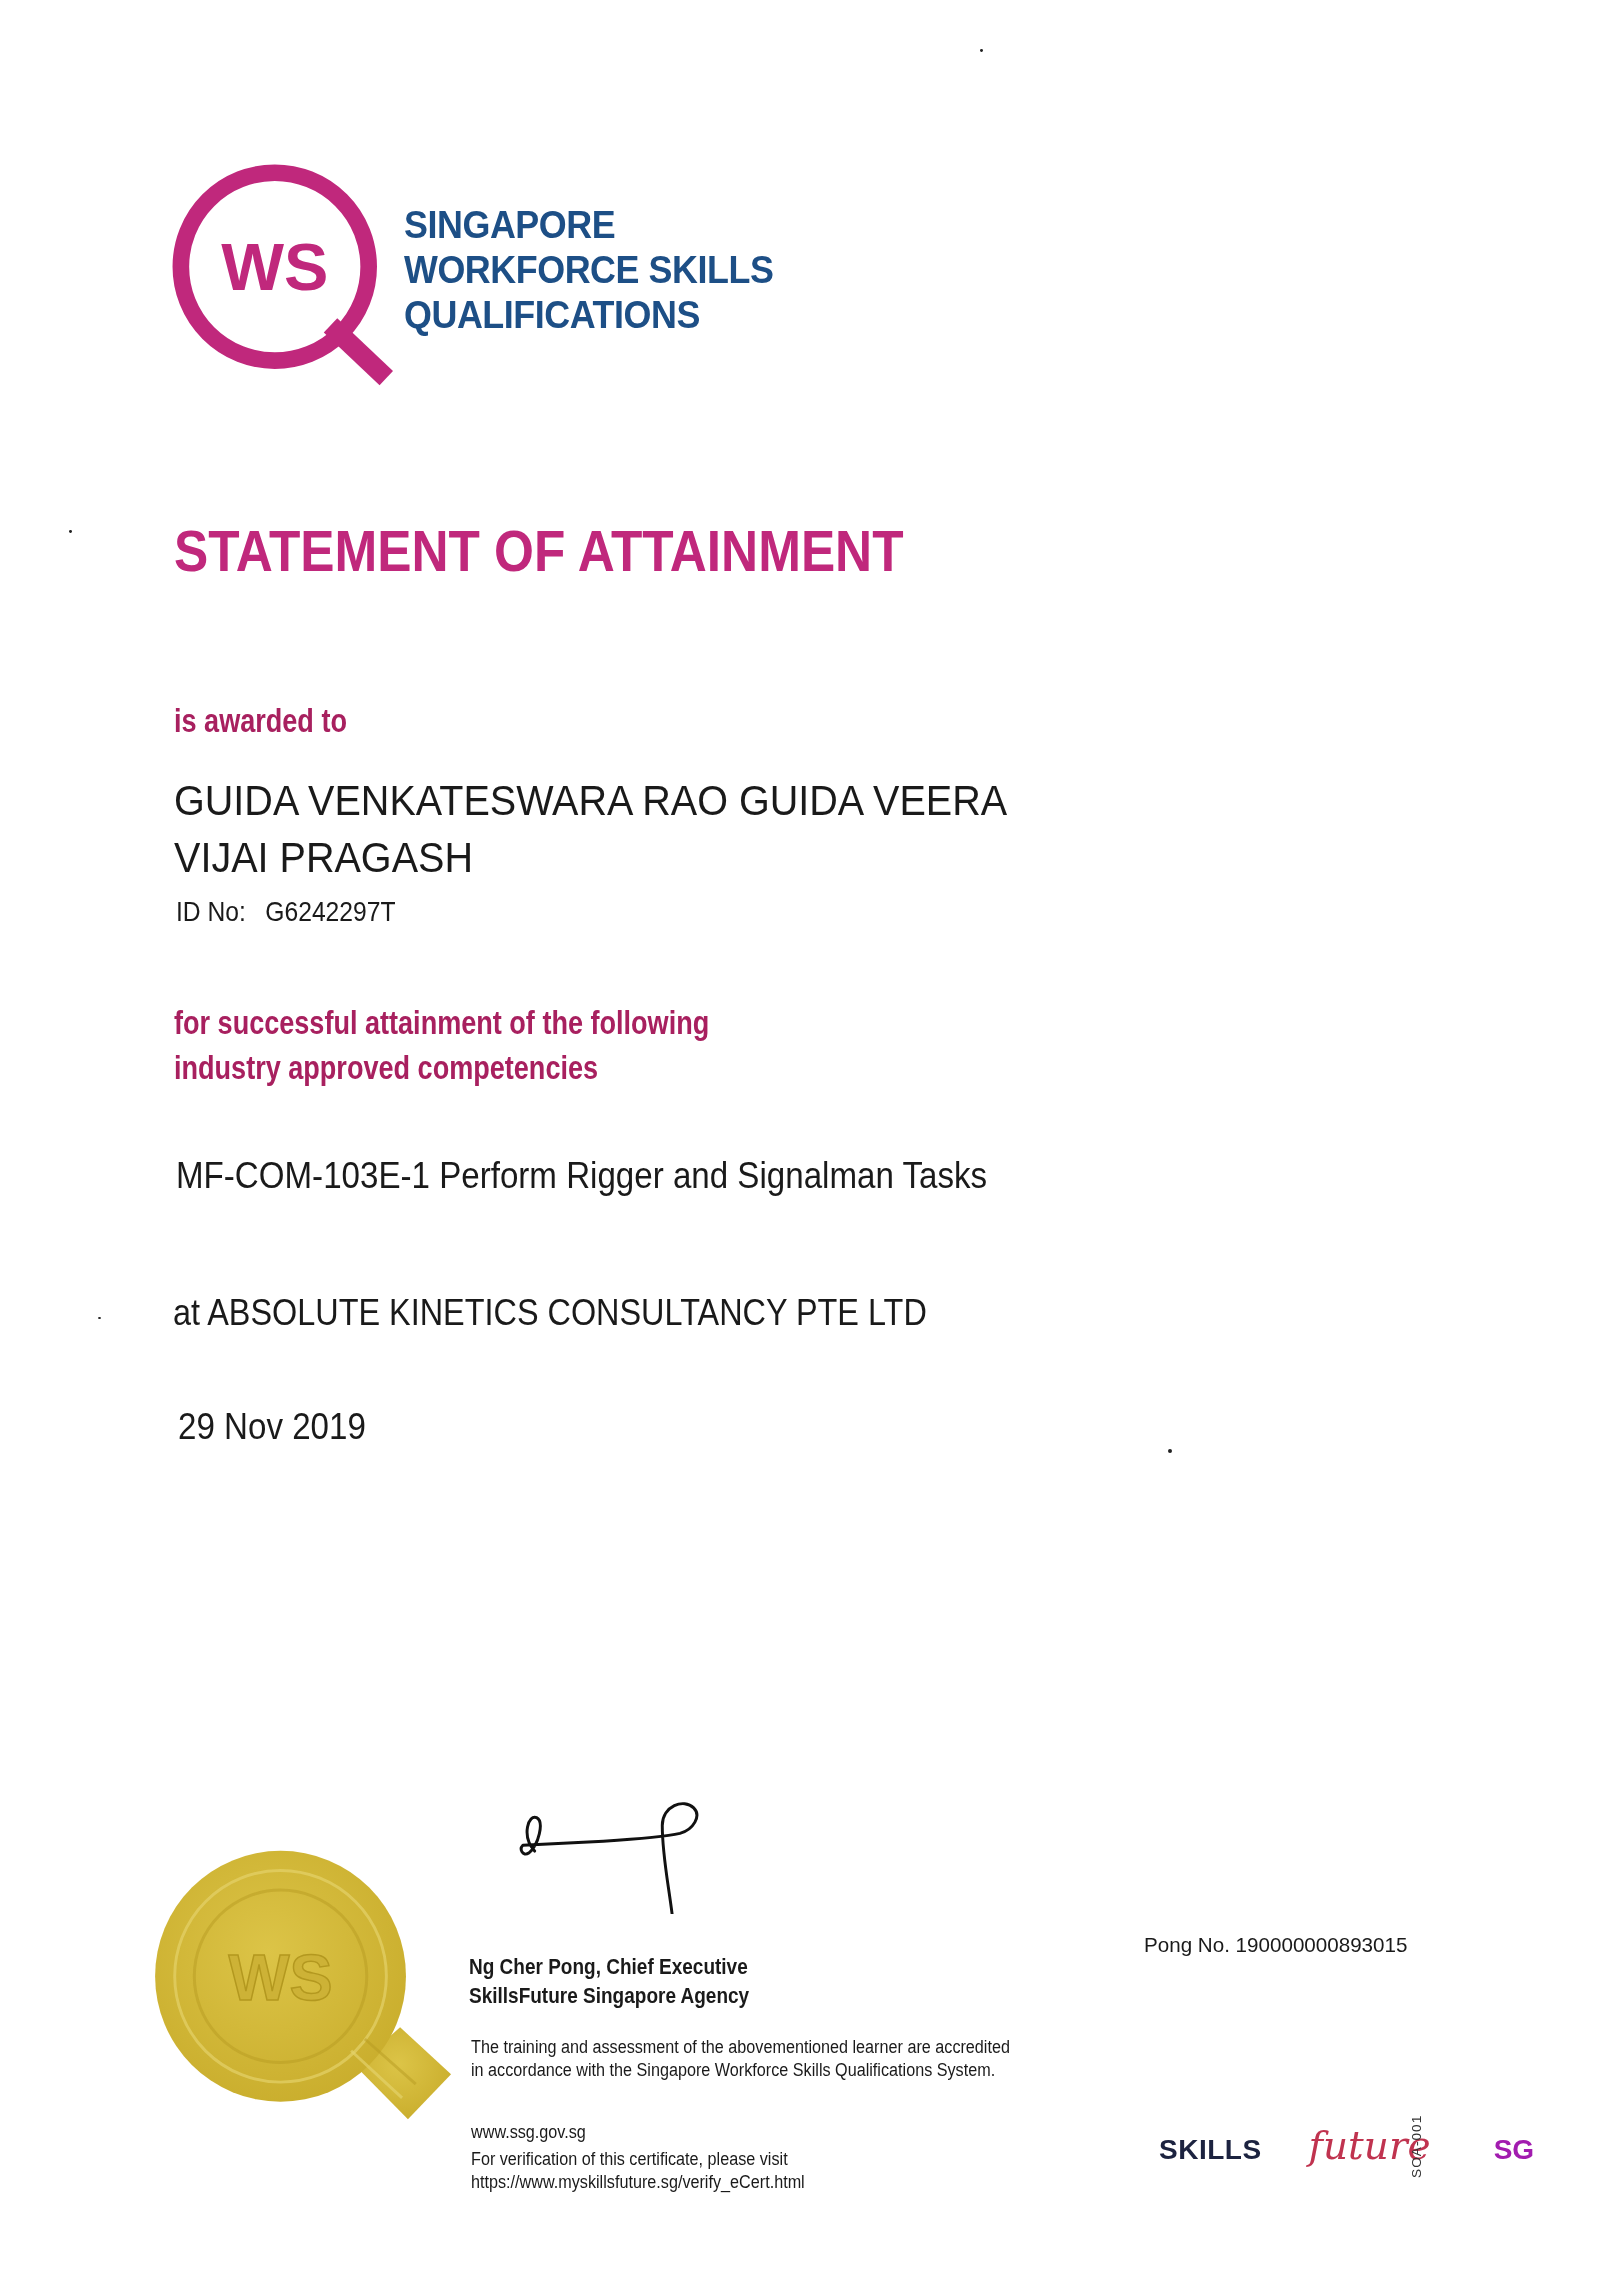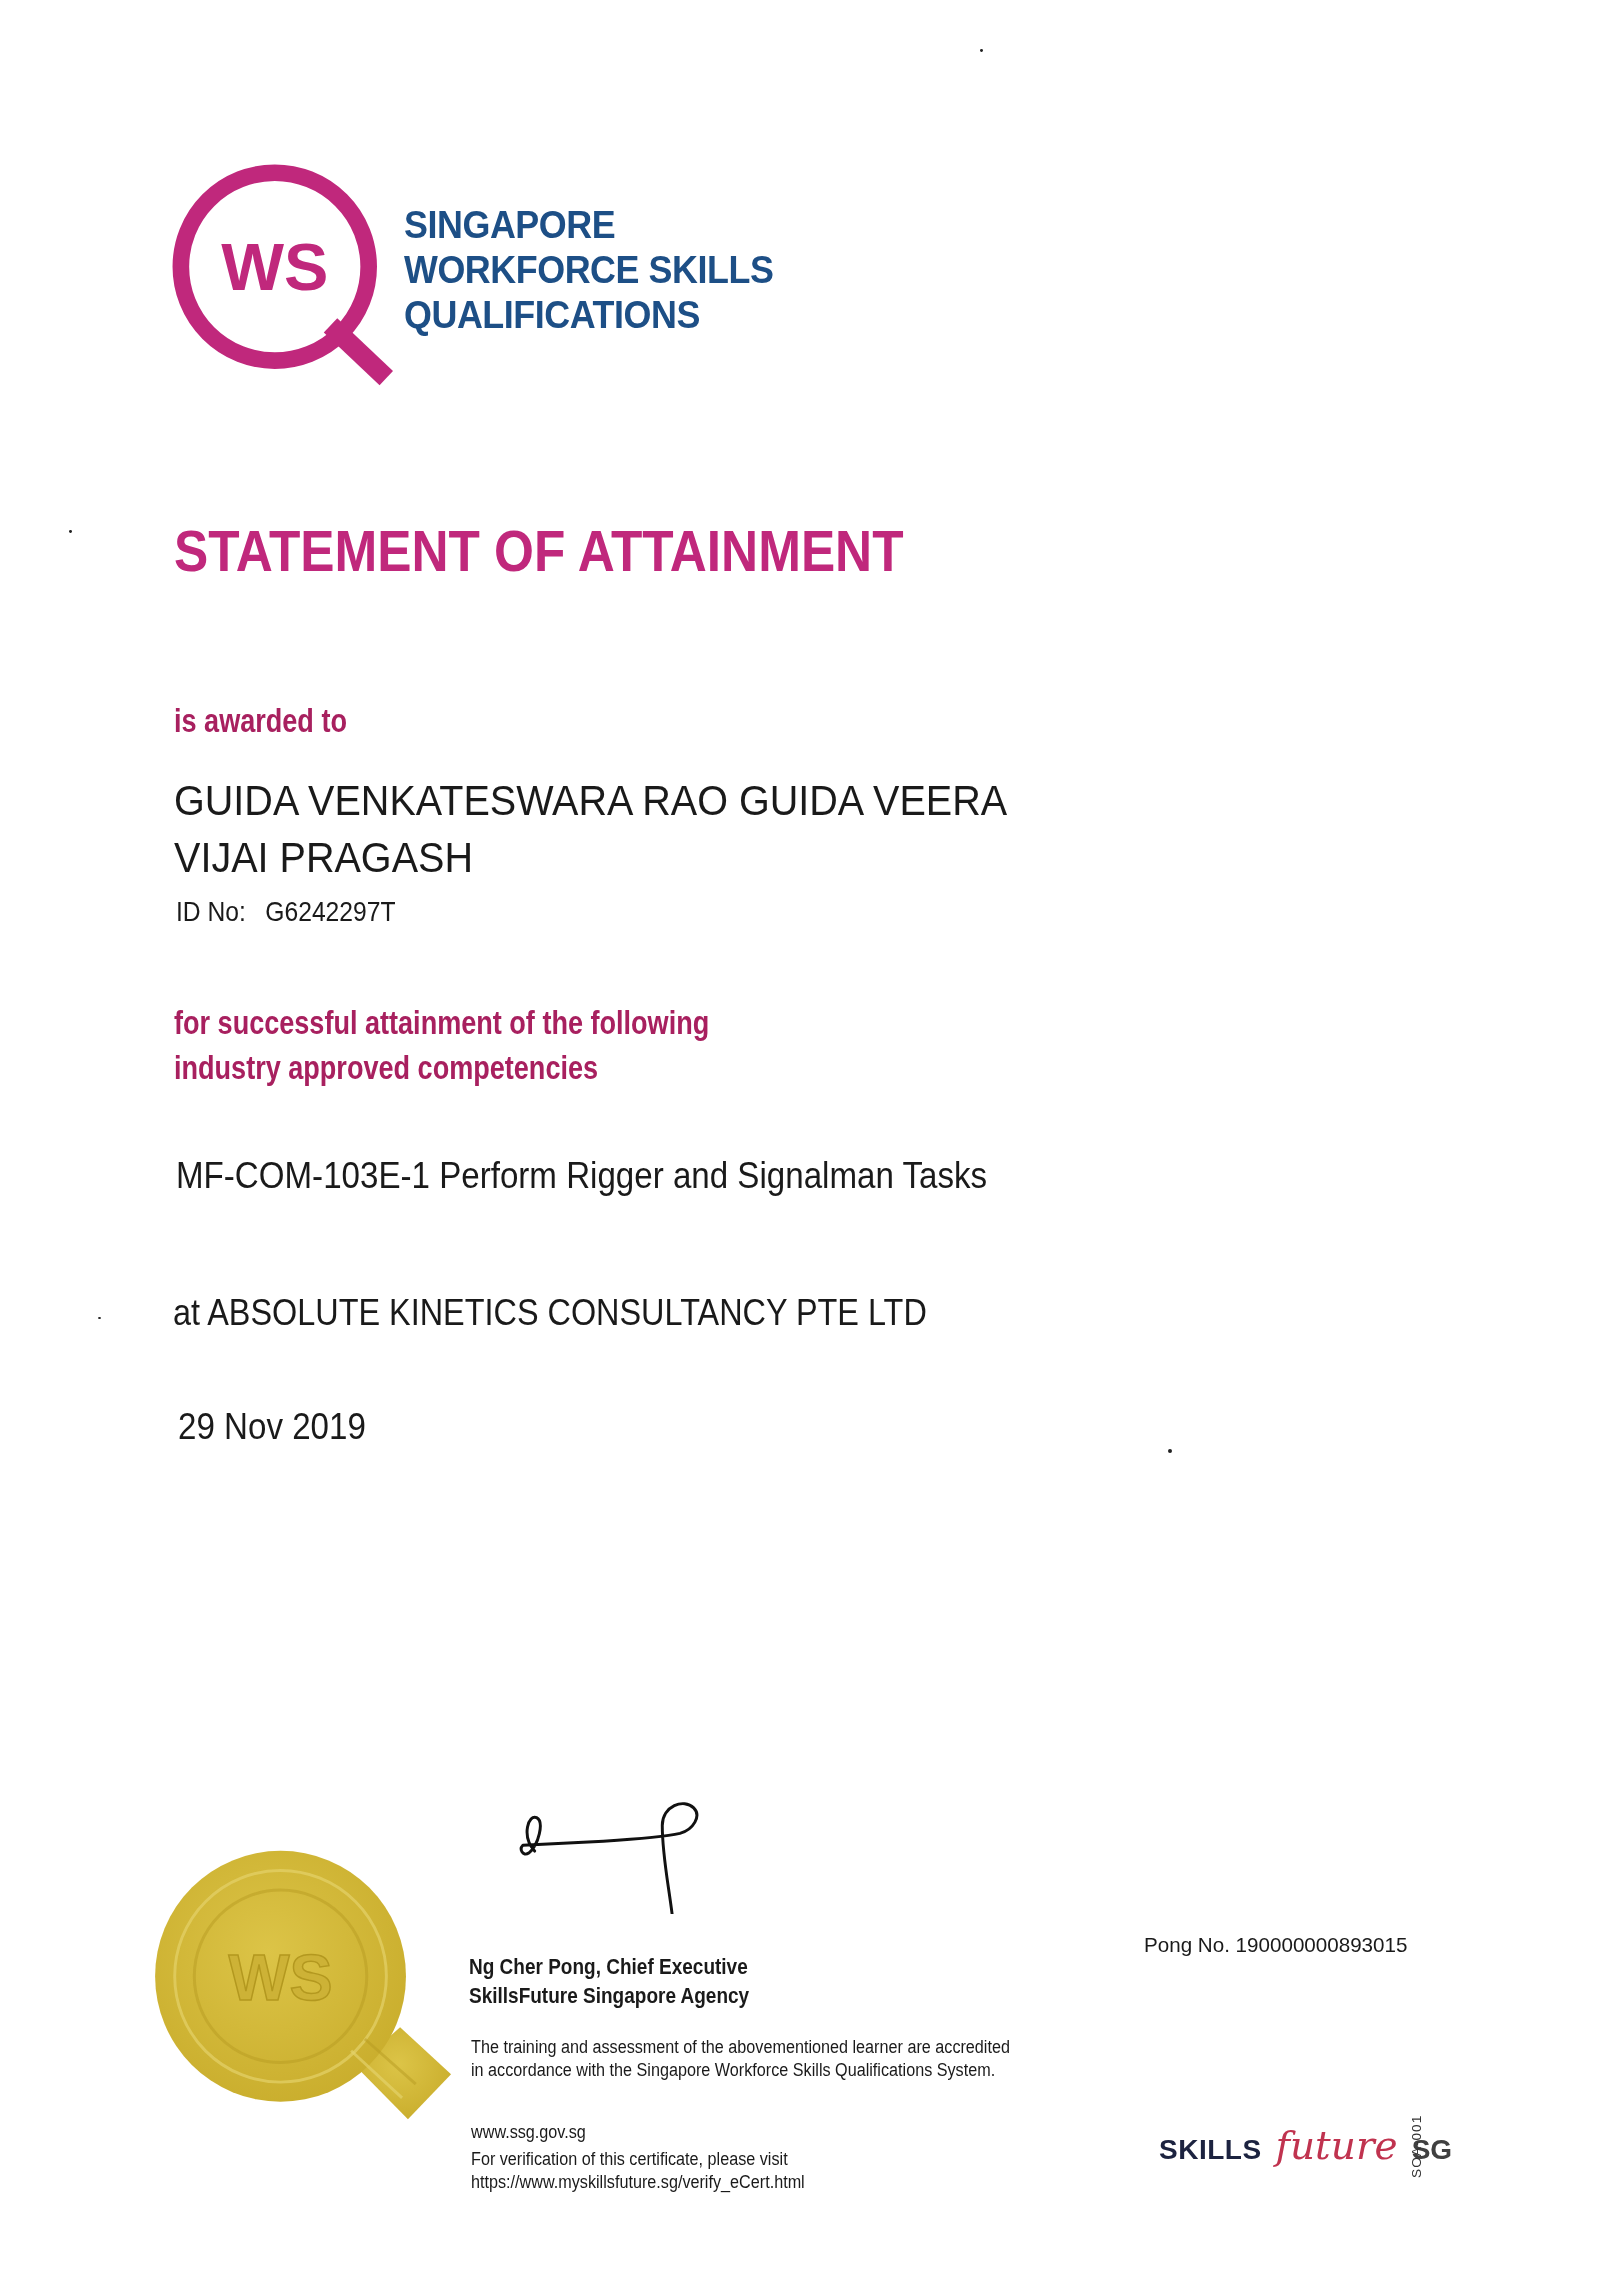--- a/index.html
+++ b/index.html
@@ -15,24 +15,24 @@
   .idno span.val{margin-left:21.6px;}
   .for{left:174px;top:1000px;}
   .competency{left:176px;top:1155px;font-size:36px;white-space:nowrap;transform:scaleX(0.92);transform-origin:left top;}
   .venue{left:173px;top:1292px;font-size:36px;white-space:nowrap;transform:scaleX(0.9);transform-origin:left top;}
   .date{left:178px;top:1406px;font-size:36px;white-space:nowrap;transform:scaleX(0.92);transform-origin:left top;}
   .signer{left:469px;top:1952px;font-weight:bold;font-size:21.6px;line-height:29px;white-space:nowrap;transform:scaleX(0.88);transform-origin:left top;}
   .accred{left:471px;top:2036px;font-size:17.6px;line-height:22.5px;white-space:nowrap;transform:scaleX(0.92);transform-origin:left top;}
   .web{left:471px;top:2121px;font-size:17.6px;line-height:22.5px;white-space:nowrap;transform:scaleX(0.92);transform-origin:left top;}
   .verify{left:471px;top:2148px;font-size:17.6px;line-height:22.5px;white-space:nowrap;transform:scaleX(0.92);transform-origin:left top;}
   .certno{left:1144px;top:1933px;font-size:20.6px;white-space:nowrap;}
-  .sf-logo{left:1159px;top:2123px;white-space:nowrap;display:flex;align-items:baseline;}
+  .sf-logo{left:1159px;top:2123px;white-space:nowrap;display:flex;align-items:baseline;gap:33px;}
   .sf-skills{font-weight:bold;font-size:28px;color:#1c2340;letter-spacing:0.5px;}
   .sf-future{font-family:"DejaVu Serif",serif;font-style:italic;font-size:39px;color:#c0334f;margin:0 14px;}
-  .sf-sg{font-weight:bold;font-size:28px;color:#404040;}
+  .sf-sg{font-weight:bold;font-size:28px;color:#a21caf;margin-left:16px;}
   .soa{left:1409px;top:2117px;font-size:13.7px;color:#333;transform:rotate(-90deg);transform-origin:left top;white-space:nowrap;letter-spacing:1px;}
   .speck{position:absolute;background:#222;border-radius:50%;}
 </style>
 </head>
 <body>
 
 <div class="abs" style="left:169px;top:161px;width:235px;height:225px;">
   <svg width="235" height="225" viewBox="0 0 240 230">
     <circle cx="108" cy="108" r="96" fill="none" stroke="#c0287c" stroke-width="17"></circle>
     <line x1="165" y1="168" x2="222" y2="222" stroke="#c0287c" stroke-width="20" stroke-linecap="butt"></line>

